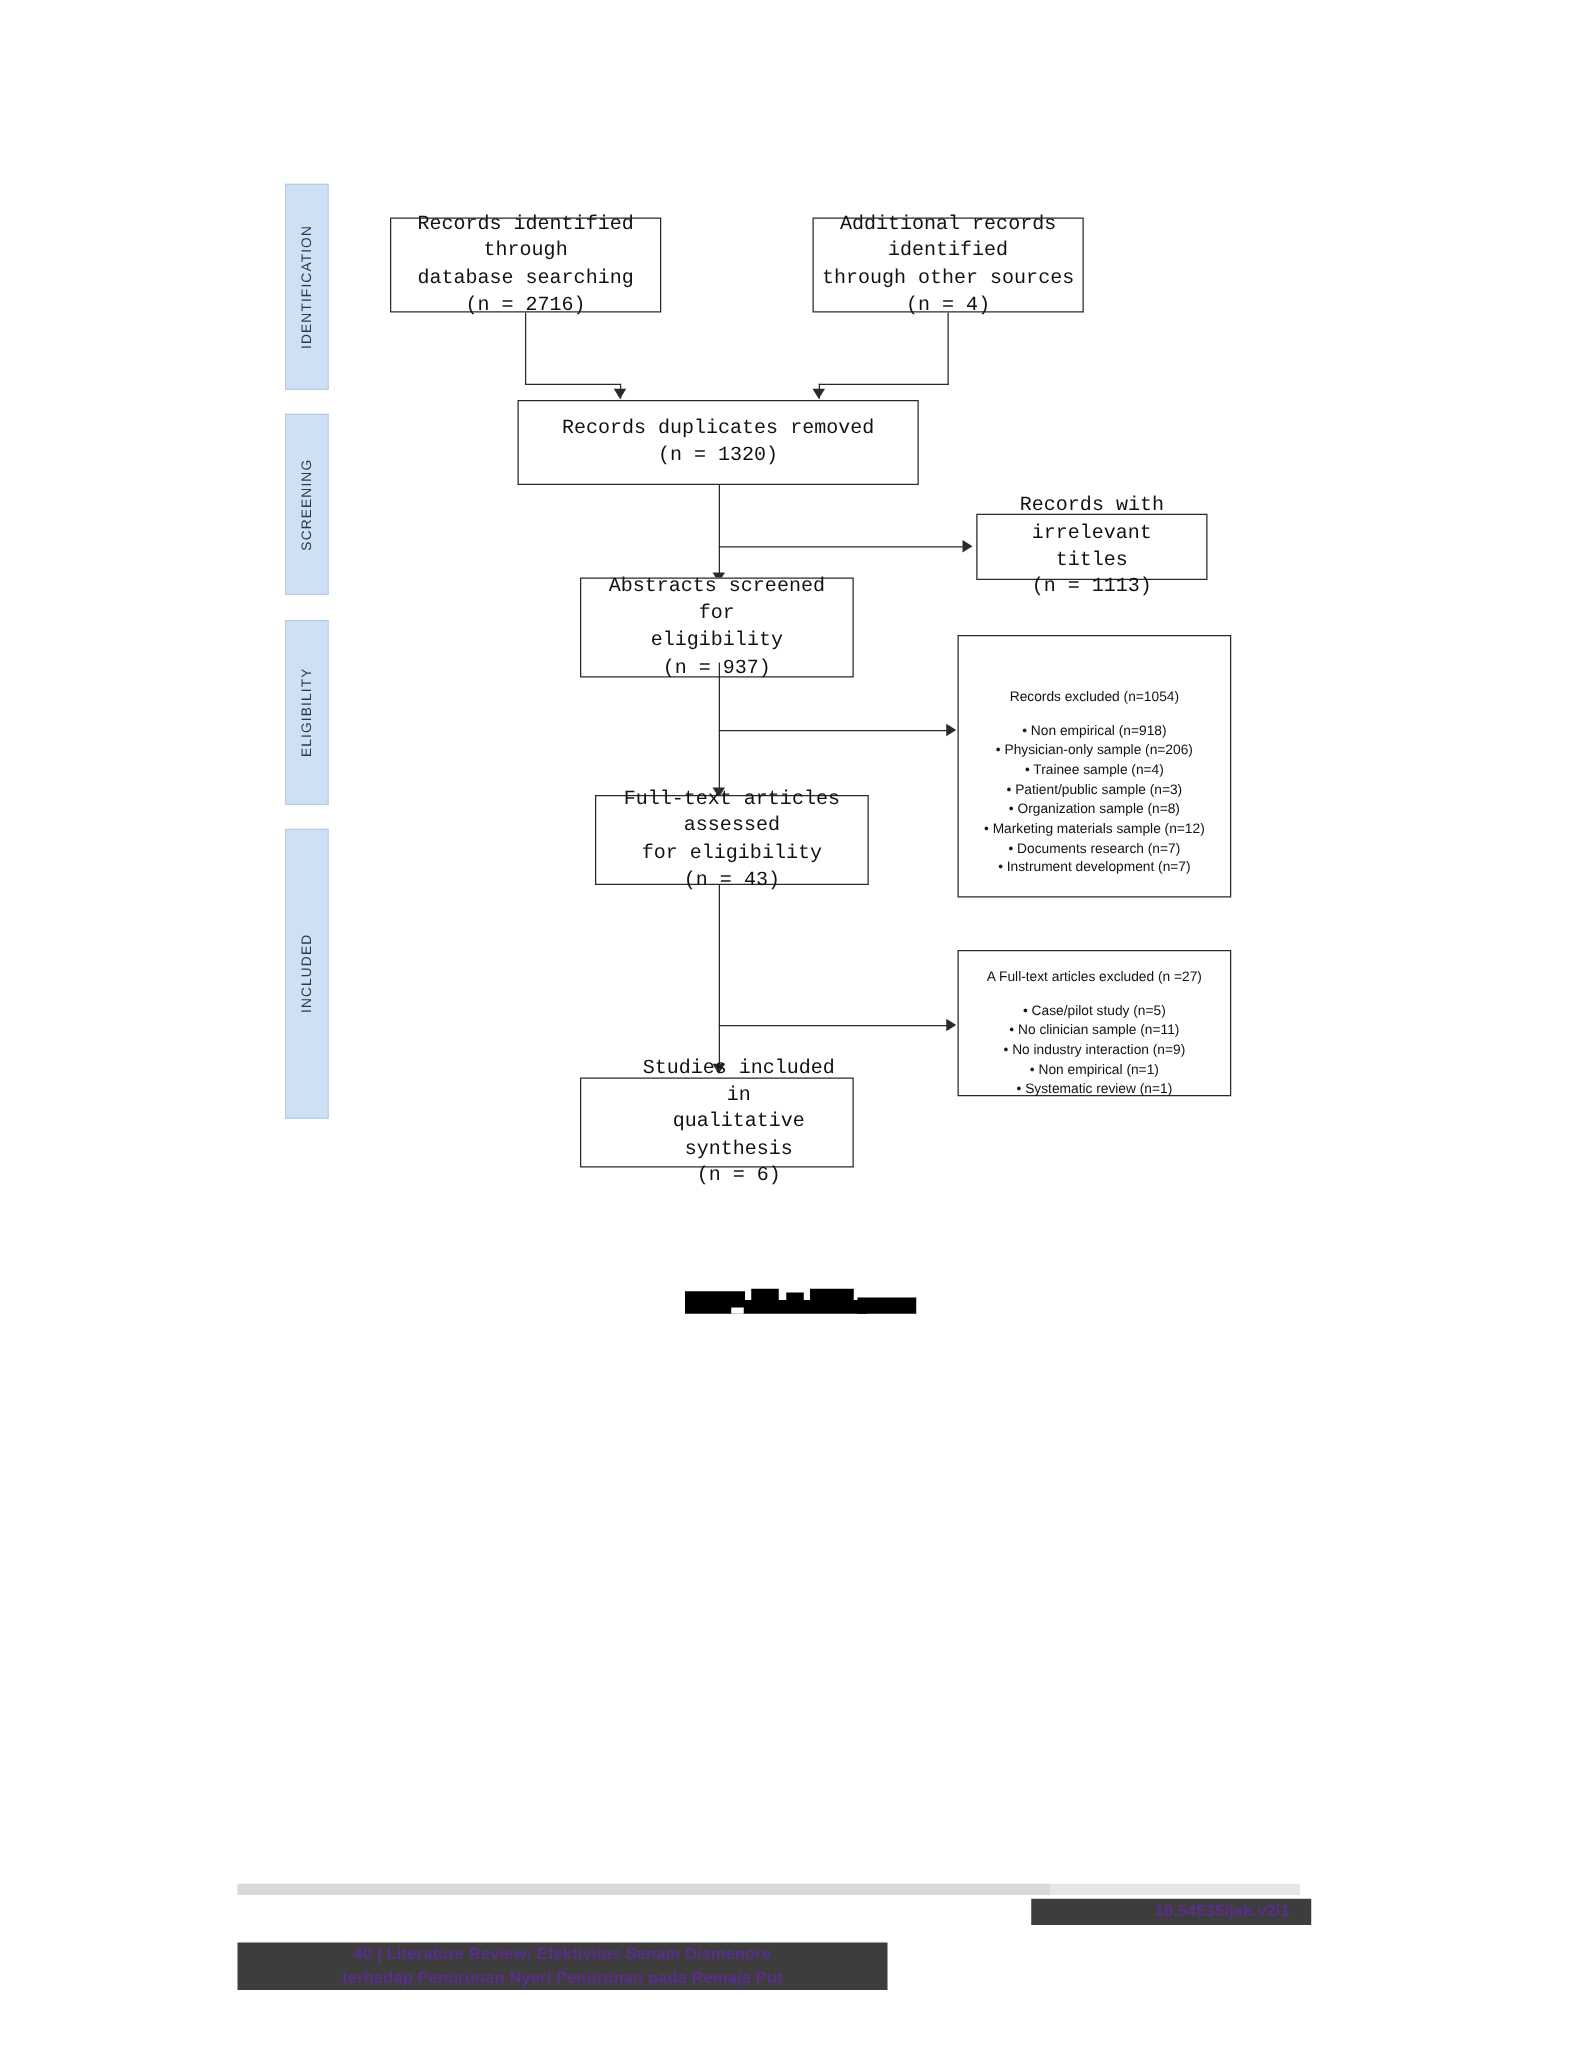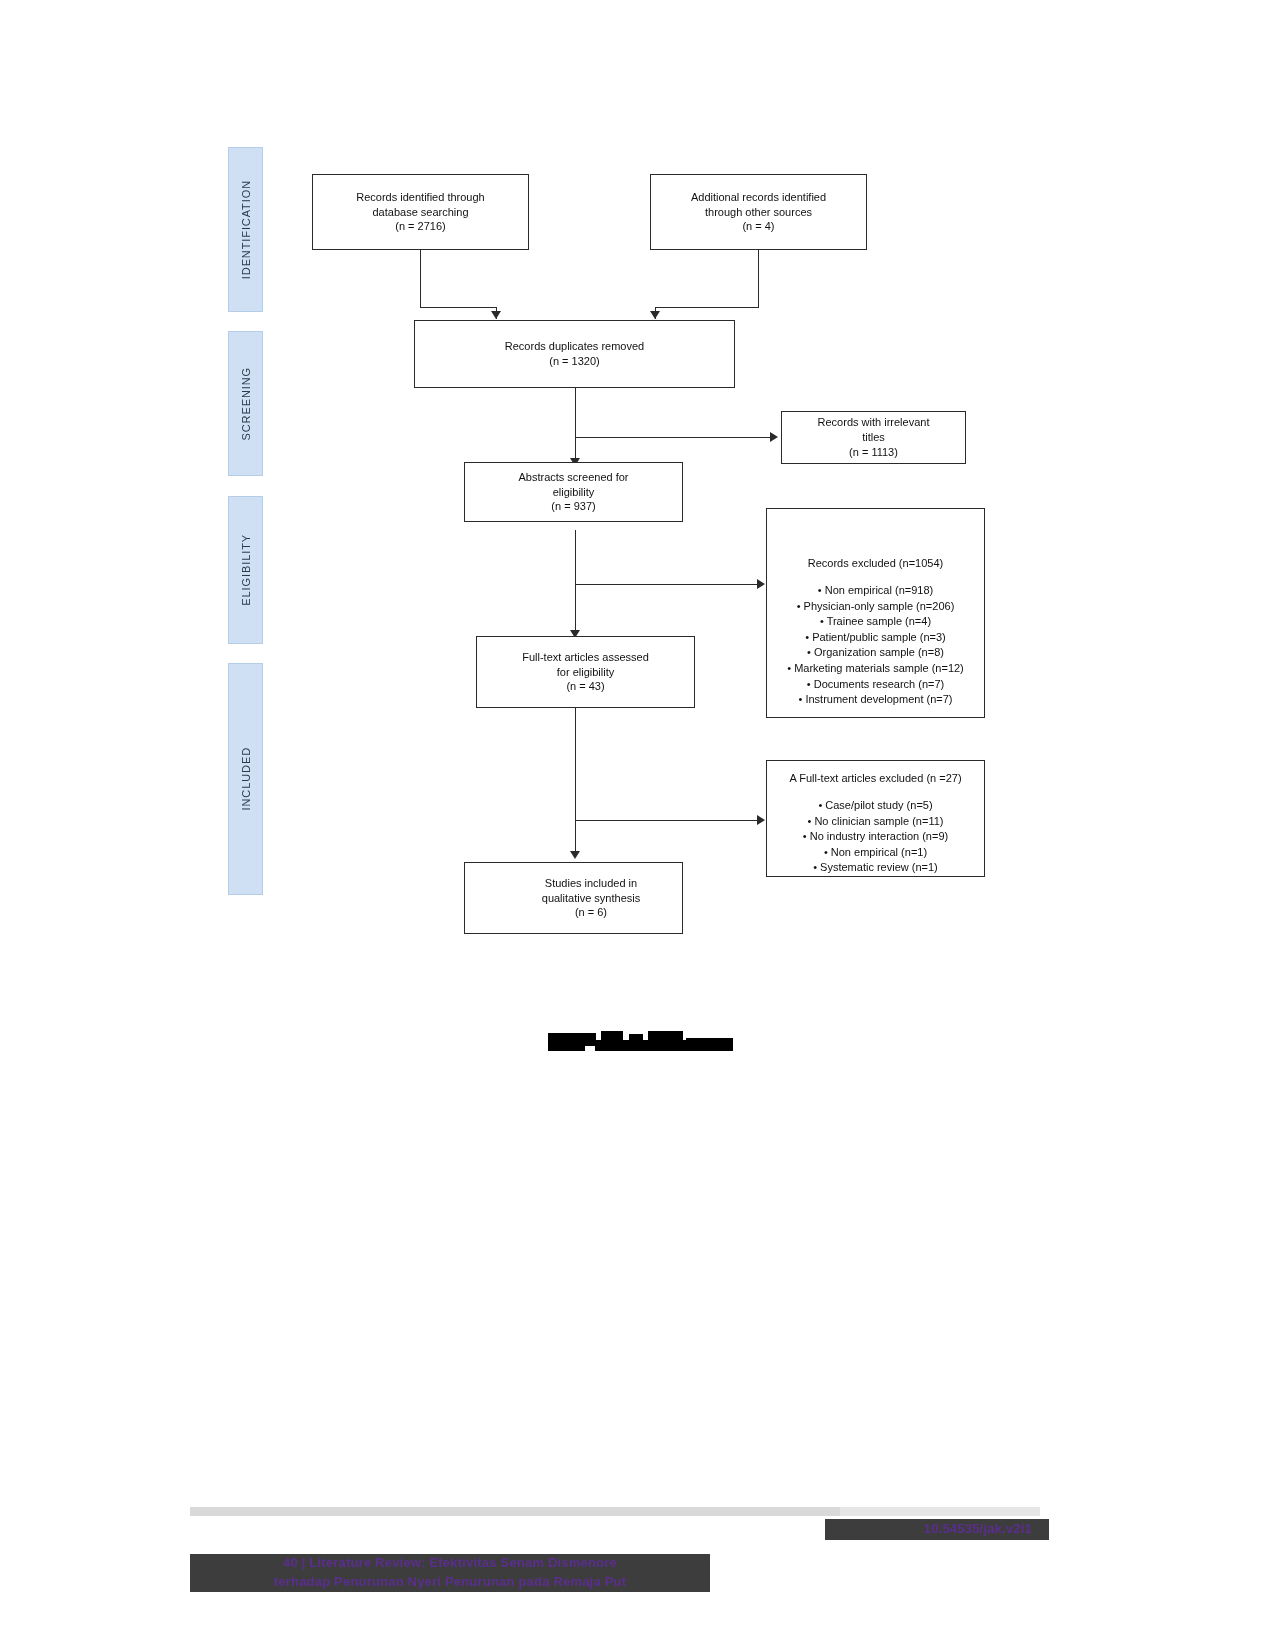--- a/index.html
+++ b/index.html
@@ -45,28 +45,28 @@
     background: #ffffff;
     border: 1.4px solid #2a2a2a;
     box-sizing: border-box;
     display: flex;
     align-items: center;
     justify-content: center;
     text-align: center;
     padding: 4px 6px;
   }
   .flow-box .box-text {
-    font-size: 11px;
+    font-size: 16px;
     line-height: 1.35;
     color: #111111;
     white-space: pre-line;
-    font-family: Liberation Sans, sans-serif;
+    font-family: Liberation Mono, monospace;
   }
   .flow-box.excl {
-    align-items: center;
+    align-items: flex-start;
     padding-top: 0;
   }
   .excl-inner {
     width: 100%;
     text-align: center;
   }
   .excl-head {
     font-size: 11px;
     color: #111111;
     line-height: 1.35;
@@ -196,21 +196,21 @@
   <div class="arrow-down" style="left:570px; top:458px;"></div>
   <div class="hline" style="left:575px; top:437px; width:197px;"></div>
   <div class="arrow-right" style="left:770px; top:432px;"></div>
 
   <div class="flow-box" style="left:781px; top:411px; width:185px; height:53px;">
     <span class="box-text">Records with irrelevant
 titles
 (n = 1113)</span>
   </div>
 
-  <div class="flow-box" style="left:464px; top:462px; width:219px; height:60px;">
+  <div class="flow-box" style="left:464px; top:462px; width:219px; height:80px;">
     <span class="box-text">Abstracts screened for
 eligibility
 (n = 937)</span>
   </div>
 
   <div class="vline" style="left:575px; top:530px; height:105px;"></div>
   <div class="arrow-down" style="left:570px; top:630px;"></div>
   <div class="hline" style="left:575px; top:584px; width:185px;"></div>
   <div class="arrow-right" style="left:757px; top:579px;"></div>
 

